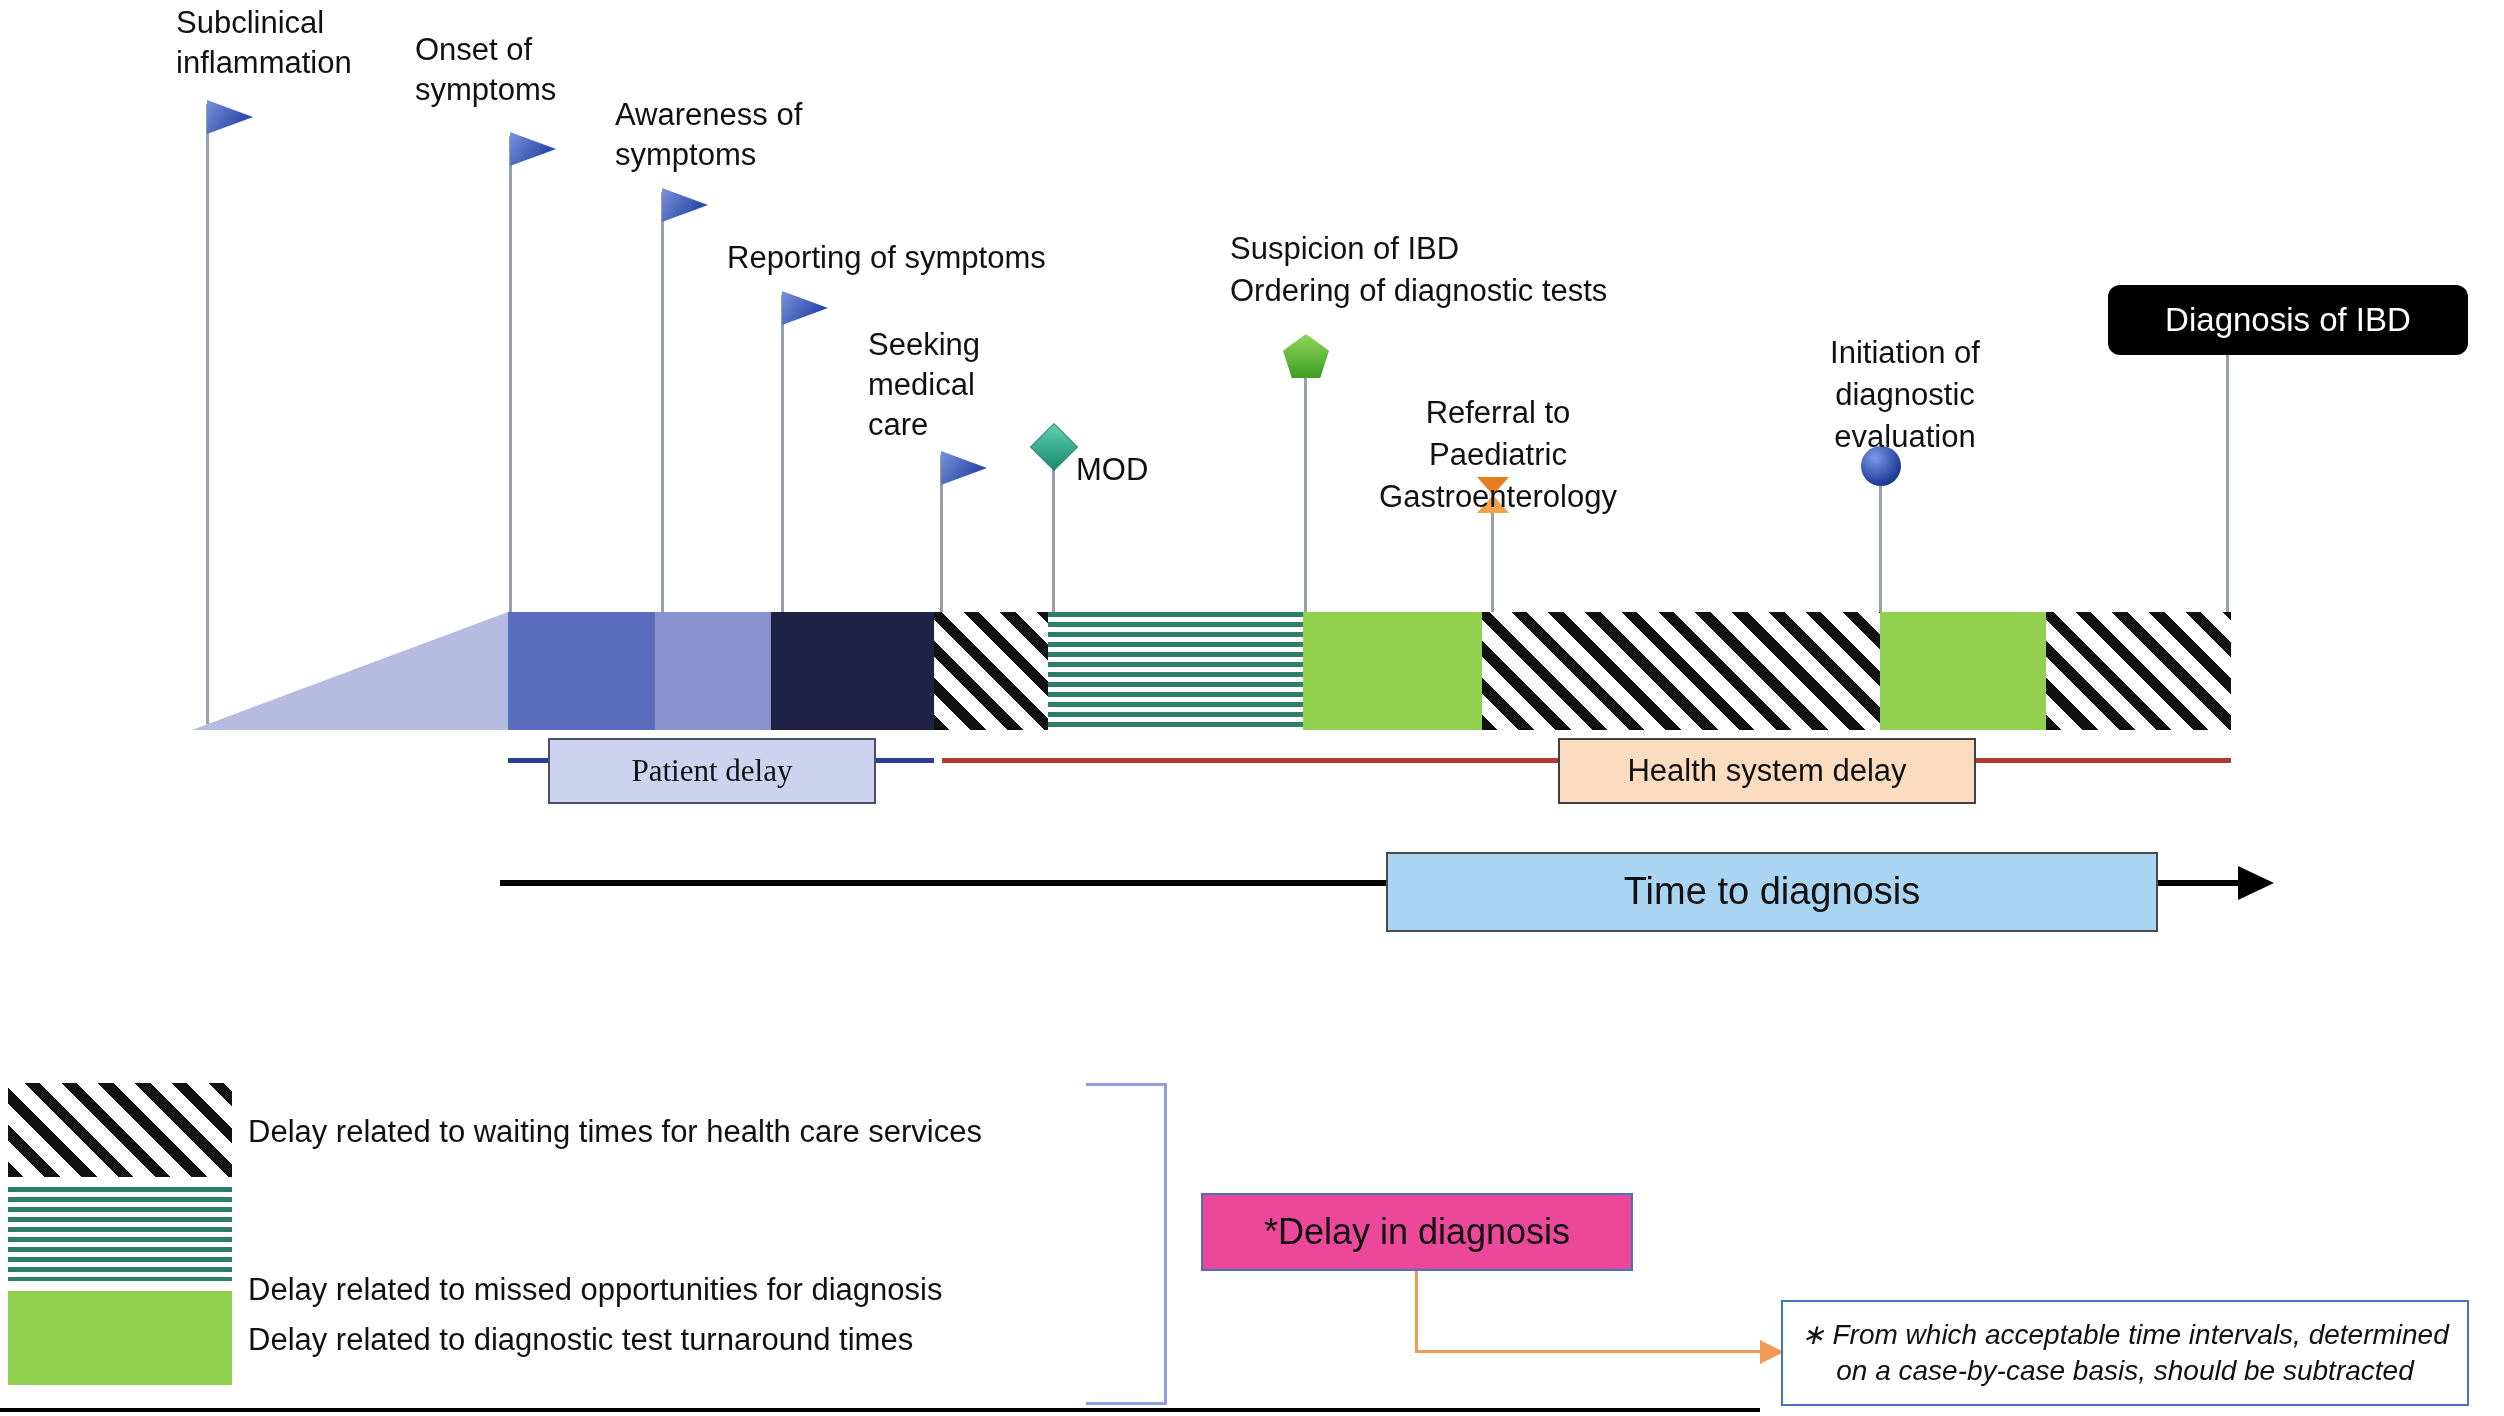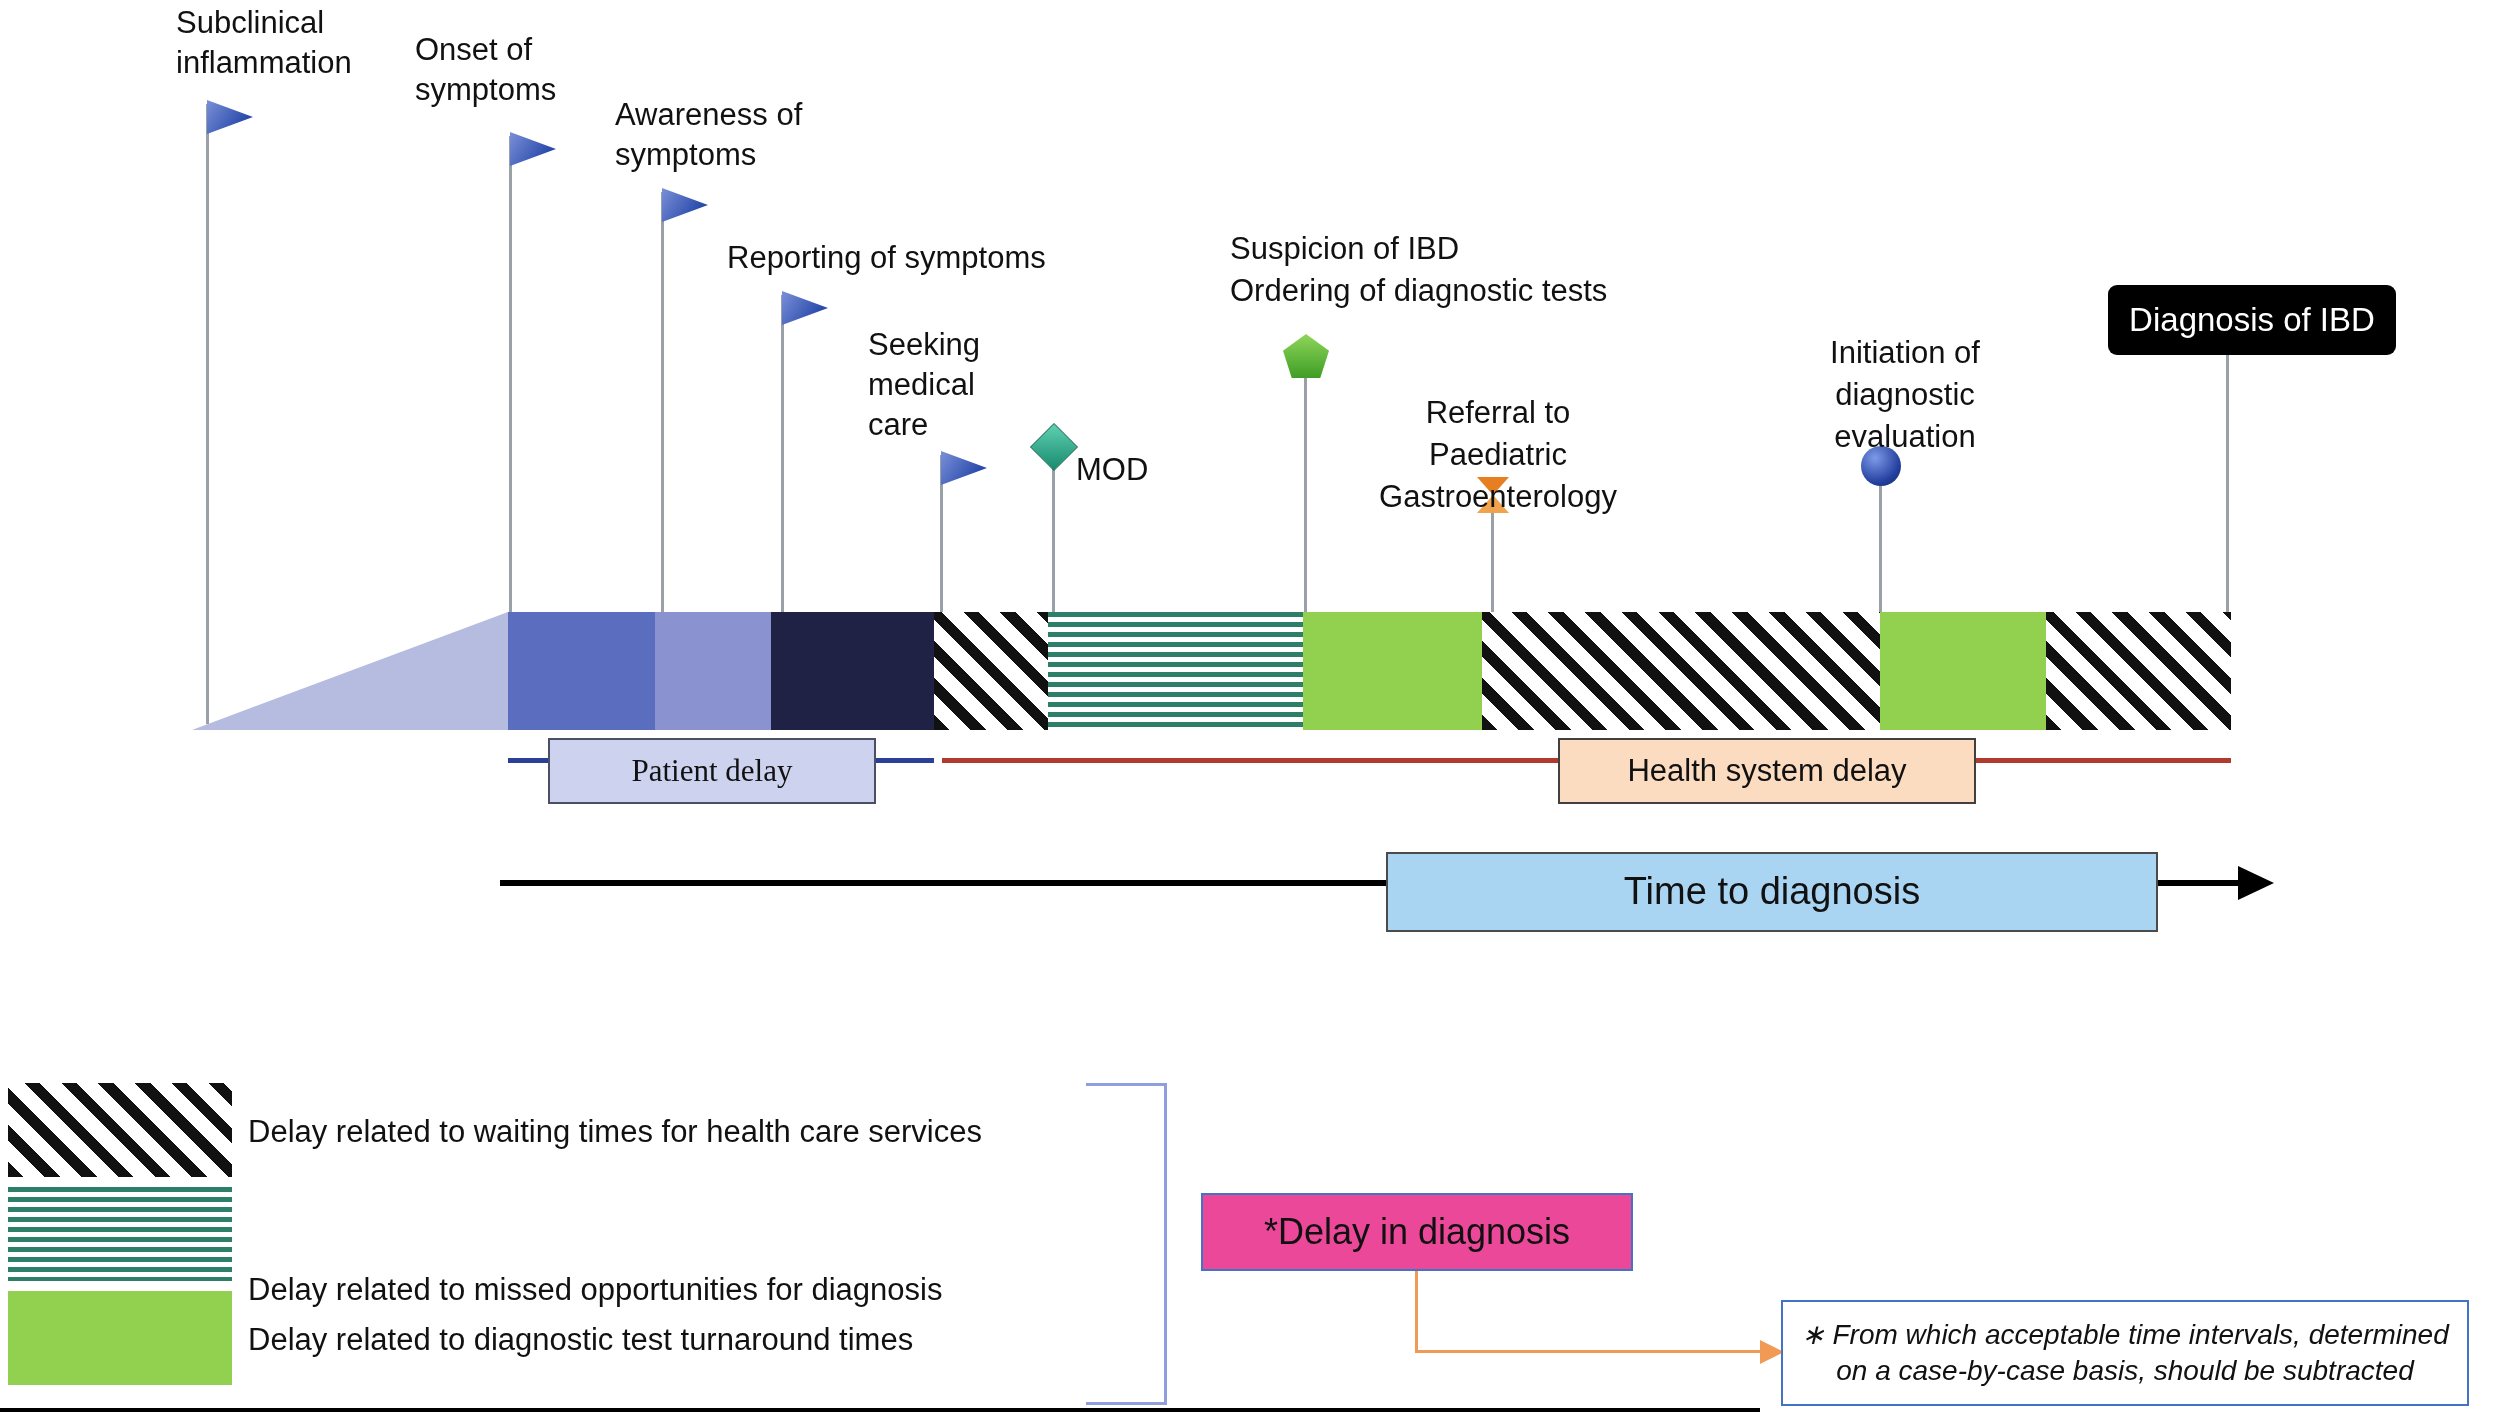--- a/index.html
+++ b/index.html
@@ -119,21 +119,21 @@
   <div class="ms-label" style="left:1076px;top:450px;">MOD</div>
   <div class="ms-label" style="left:1230px;top:228px;line-height:42px;">Suspicion of IBD
 Ordering of diagnostic tests</div>
   <div class="ms-label center" style="left:1360px;top:350px;width:276px;line-height:42px;margin-top:42px;">Referral to
 Paediatric
 Gastroenterology</div>
   <div class="ms-label center" style="left:1790px;top:332px;width:230px;line-height:42px;">Initiation of
 diagnostic
 evaluation</div>
 
-  <div class="endpoint" style="left:2108px;top:285px;width:288px;height:70px;border-radius:9px;">Diagnosis of IBD</div>
+  <div class="endpoint" style="left:2108px;top:285px;width:360px;height:70px;">Diagnosis of IBD</div>
 
   <div class="hline" style="left:508px;top:758px;width:426px;background:#2b3f96;"></div>
   <div class="labelbox" style="left:548px;top:738px;width:328px;height:66px;background:#cdd3ee;border:2px solid #4a4f63;font-family:Liberation Serif, serif;">Patient delay</div>
 
   <div class="hline" style="left:942px;top:758px;width:1289px;background:#b03a2e;"></div>
   <div class="labelbox" style="left:1558px;top:738px;width:418px;height:66px;background:#fbdcc1;border:2px solid #404040;">Health system delay</div>
 
   <div class="hline" style="left:500px;top:880px;width:1742px;height:6px;background:#000;"></div>
   <div class="arrowhead-black" style="left:2238px;top:866px;"></div>
   <div class="labelbox" style="left:1386px;top:852px;width:772px;height:80px;background:#aad5f2;border:2px solid #4b4b4b;font-size:38px;">Time to diagnosis</div>

